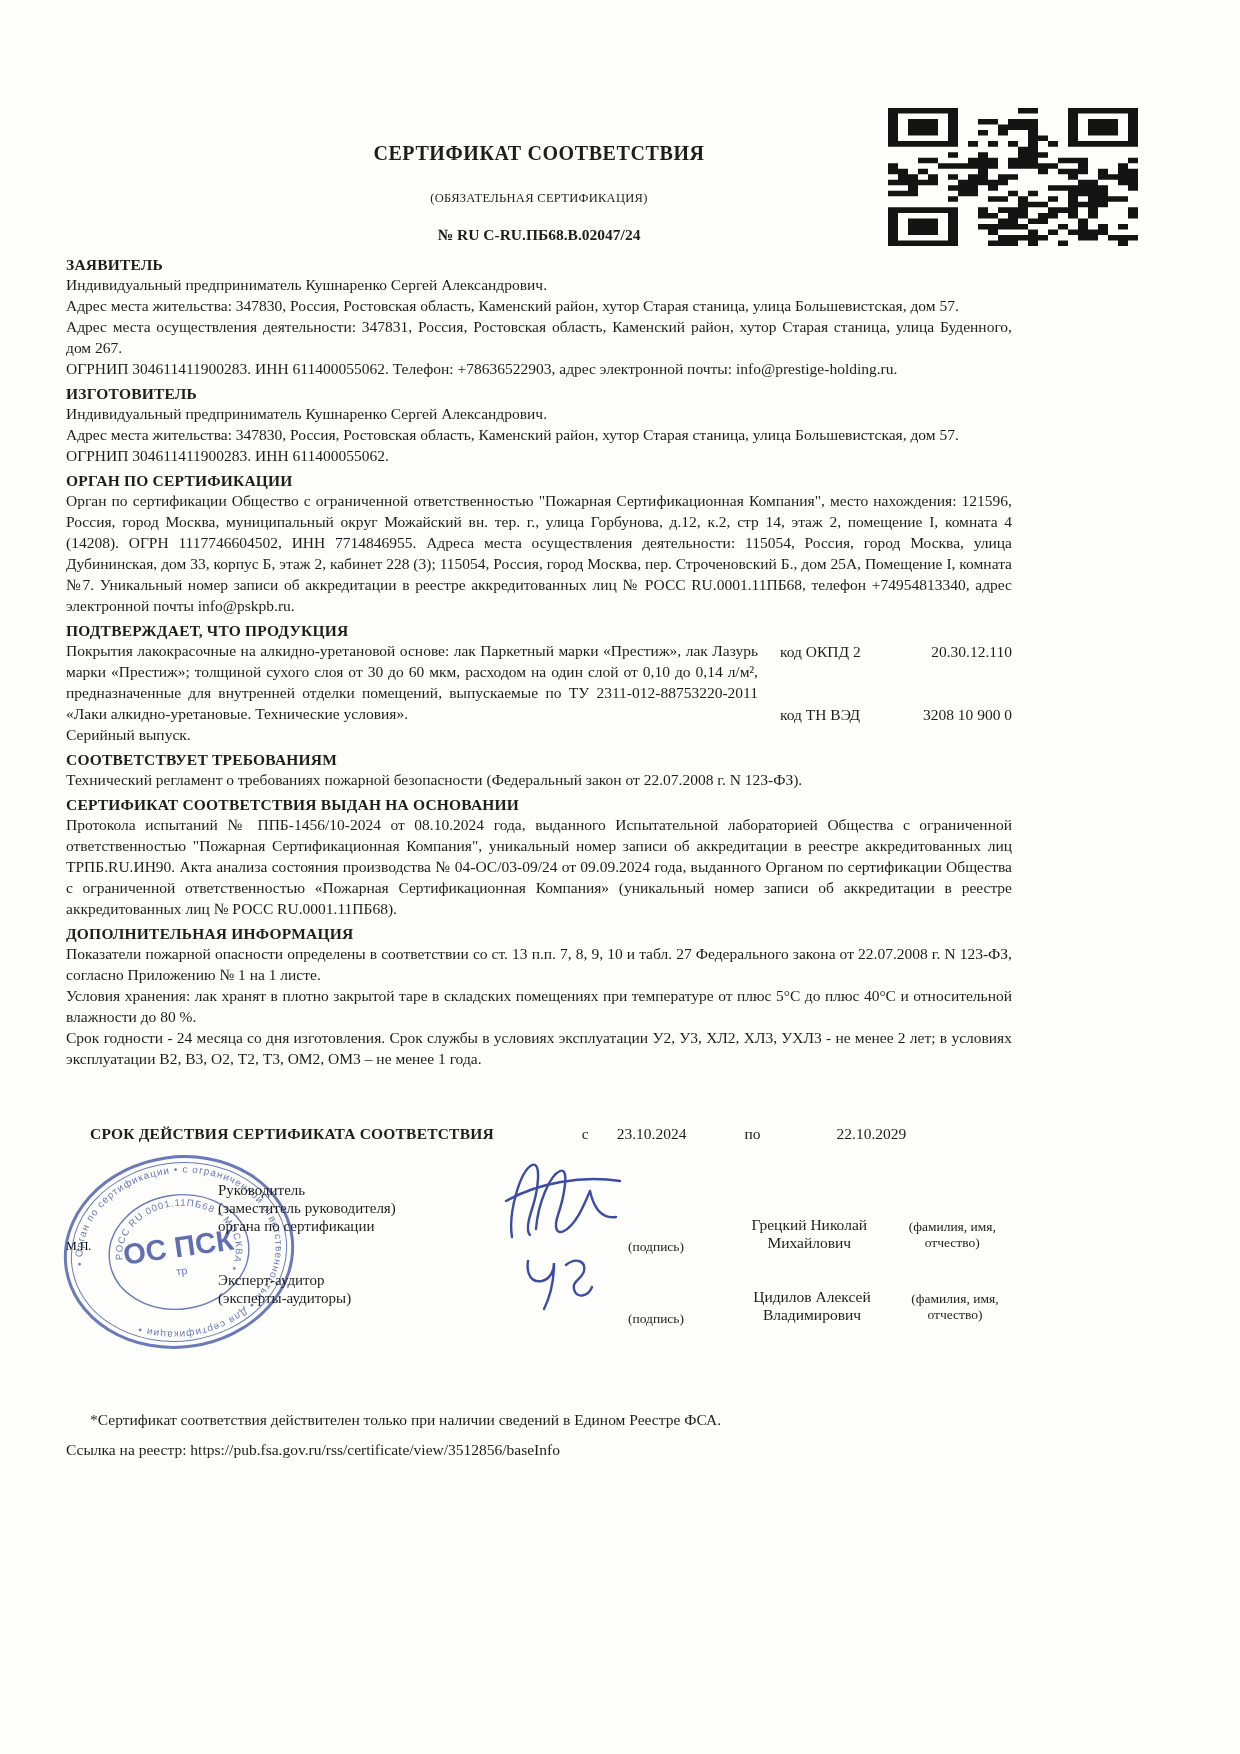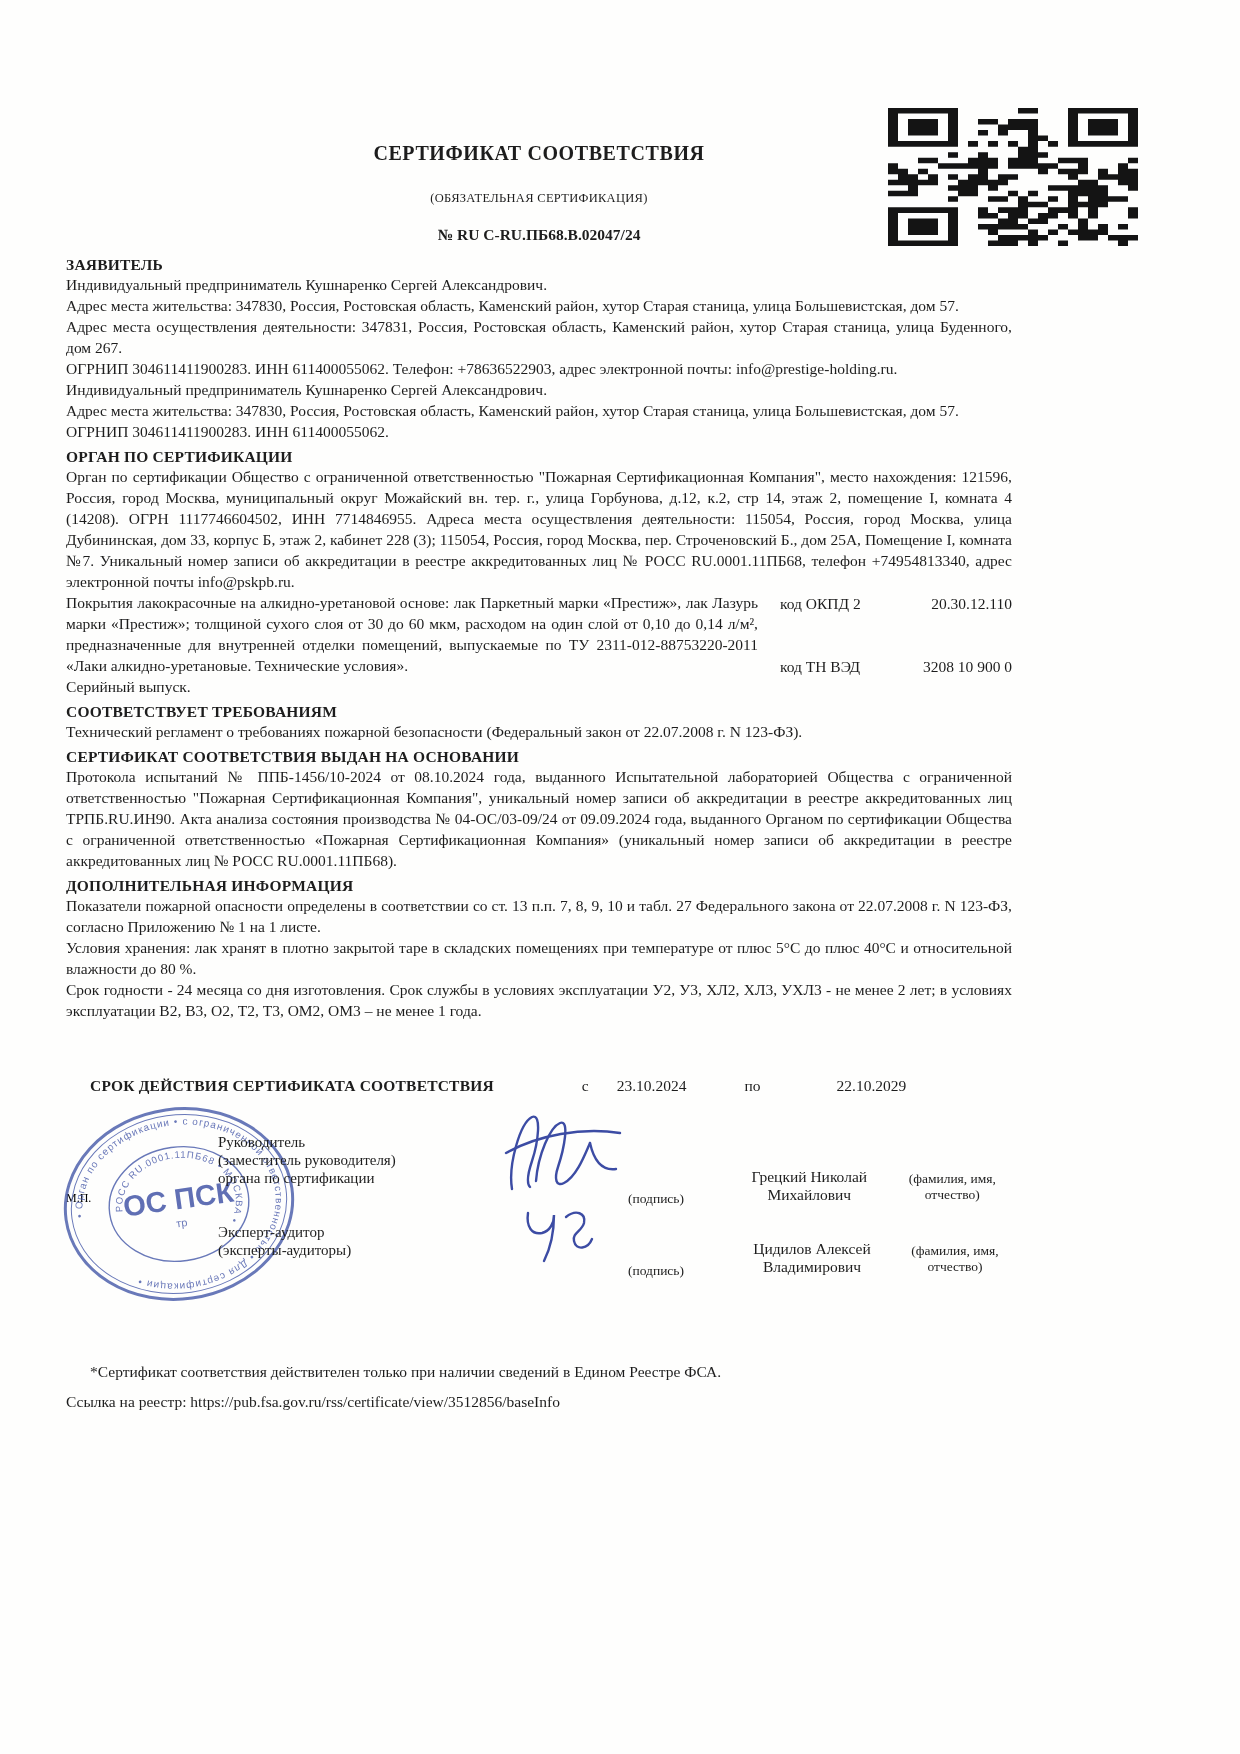--- a/index.html
+++ b/index.html
@@ -76,31 +76,33 @@
 
     <div class="sec">
       <h2 class="sec-h">ЗАЯВИТЕЛЬ</h2>
       <p>Индивидуальный предприниматель Кушнаренко Сергей Александрович.</p>
       <p>Адрес места жительства: 347830, Россия, Ростовская область, Каменский район, хутор Старая станица, улица Большевистская, дом 57.</p>
       <p>Адрес места осуществления деятельности: 347831, Россия, Ростовская область, Каменский район, хутор Старая станица, улица Буденного, дом 267.</p>
       <p>ОГРНИП 304611411900283. ИНН 611400055062. Телефон: +78636522903, адрес электронной почты: info@prestige-holding.ru.</p>
     </div>
 
     <div class="sec">
+      <h2 class="sec-h">ИЗГОТОВИТЕЛЬ</h2>
       <p>Индивидуальный предприниматель Кушнаренко Сергей Александрович.</p>
       <p>Адрес места жительства: 347830, Россия, Ростовская область, Каменский район, хутор Старая станица, улица Большевистская, дом 57.</p>
       <p>ОГРНИП 304611411900283. ИНН 611400055062.</p>
     </div>
 
     <div class="sec">
       <h2 class="sec-h">ОРГАН ПО СЕРТИФИКАЦИИ</h2>
       <p>Орган по сертификации Общество с ограниченной ответственностью "Пожарная Сертификационная Компания", место нахождения: 121596, Россия, город Москва, муниципальный округ Можайский вн. тер. г., улица Горбунова, д.12, к.2, стр 14, этаж 2, помещение I, комната 4 (14208). ОГРН 1117746604502, ИНН 7714846955. Адреса места осуществления деятельности: 115054, Россия, город Москва, улица Дубининская, дом 33, корпус Б, этаж 2, кабинет 228 (3); 115054, Россия, город Москва, пер. Строченовский Б., дом 25А, Помещение I, комната №7. Уникальный номер записи об аккредитации в реестре аккредитованных лиц № РОСС RU.0001.11ПБ68, телефон +74954813340, адрес электронной почты info@pskpb.ru.</p>
     </div>
 
     <div class="sec">
+      <h2 class="sec-h">ПОДТВЕРЖДАЕТ, ЧТО ПРОДУКЦИЯ</h2>
       <div class="product-row">
         <div class="product-text">
           <p>Покрытия лакокрасочные на алкидно-уретановой основе: лак Паркетный марки «Престиж», лак Лазурь марки «Престиж»; толщиной сухого слоя от 30 до 60 мкм, расходом на один слой от 0,10 до 0,14 л/м², предназначенные для внутренней отделки помещений, выпускаемые по ТУ 2311-012-88753220-2011 «Лаки алкидно-уретановые. Технические условия».</p>
           <p>Серийный выпуск.</p>
         </div>
         <div class="product-codes">
           <div class="code-row">
             <span>код ОКПД 2</span>
             <span class="code-value">20.30.12.110</span>
           </div>

